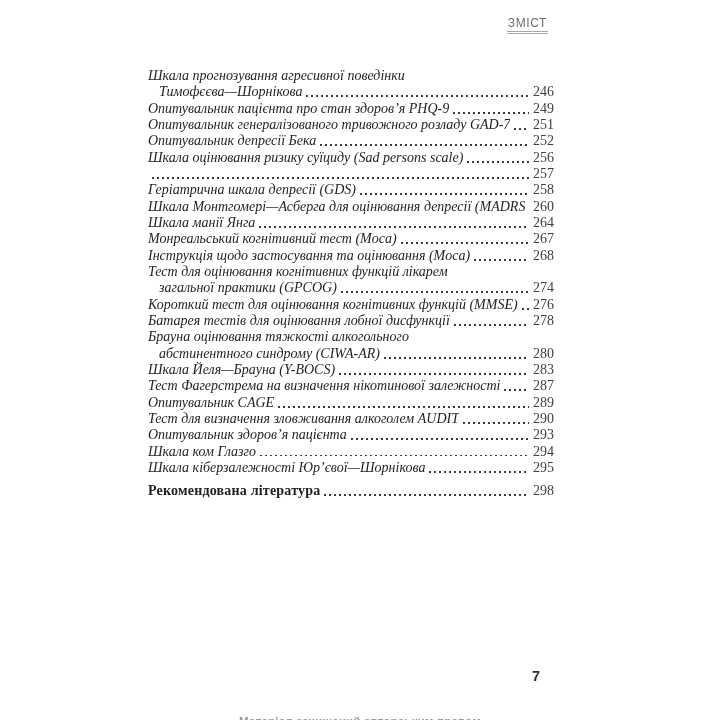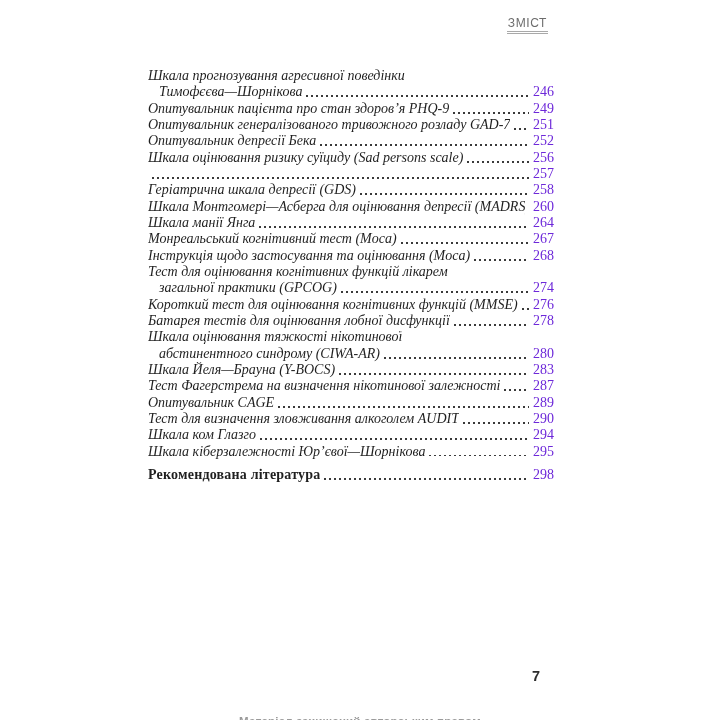--- a/index.html
+++ b/index.html
@@ -23,21 +23,21 @@
   .row{
     display:flex;height:16.33px;line-height:16.33px;
     font-style:italic;font-size:14px;color:#1f1f1f;
   }
   .row .t{white-space:nowrap;overflow:hidden;}
   .row.indent .t{padding-left:11px;}
   .row .leader{
     flex:1 1 auto;align-self:flex-end;height:1.8px;margin:0 4px 3.4px 4px;
     background-image:repeating-linear-gradient(to right,#3a3a3a 0 1.7px,transparent 1.7px 5px);
   }
-  .row .p{font-style:normal;white-space:nowrap;color:#6d28d9;}
+  .row .p{font-style:normal;white-space:nowrap;color:#404040;}
   .row.bold{margin-top:7px;}
   .row.bold .t{font-style:normal;font-weight:700;letter-spacing:.2px;}
   .pagenum{
     position:absolute;top:668px;left:532px;
     font-family:"Liberation Sans",sans-serif;font-weight:700;font-size:14.5px;color:#2d2d2d;
   }
   .copyright{
     position:absolute;top:699px;left:0;width:100%;text-align:center;
     font-family:"Liberation Sans",sans-serif;font-size:11.5px;font-weight:700;
     color:#9a9a9a;letter-spacing:.2px;margin-top:16px;
@@ -120,21 +120,21 @@
     <span class="t">Короткий тест для оцінювання когнітивних функцій (MMSE)</span>
     <span class="leader"></span>
     <span class="p">276</span>
   </div>
       <div class="row">
     <span class="t">Батарея тестів для оцінювання лобної дисфункції</span>
     <span class="leader"></span>
     <span class="p">278</span>
   </div>
       <div class="row nopage">
-    <span class="t">Шкала оцінювання тяжкості нікотинової</span>
+    <span class="t">Брауна оцінювання тяжкості алкогольного</span>
 
   </div>
       <div class="row indent">
     <span class="t">абстинентного синдрому (CIWA-AR)</span>
     <span class="leader"></span>
     <span class="p">280</span>
   </div>
       <div class="row">
     <span class="t">Шкала Йеля—Брауна (Y-BOCS)</span>
     <span class="leader"></span>
@@ -149,20 +149,25 @@
     <span class="t">Опитувальник CAGE</span>
     <span class="leader"></span>
     <span class="p">289</span>
   </div>
       <div class="row">
     <span class="t">Тест для визначення зловживання алкоголем AUDIT</span>
     <span class="leader"></span>
     <span class="p">290</span>
   </div>
       <div class="row">
+    <span class="t">Опитувальник здоров’я пацієнта</span>
+    <span class="leader"></span>
+    <span class="p">293</span>
+  </div>
+      <div class="row">
     <span class="t">Шкала ком Глазго</span>
     <span class="leader"></span>
     <span class="p">294</span>
   </div>
       <div class="row">
     <span class="t">Шкала кіберзалежності Юр’євої—Шорнікова</span>
     <span class="leader"></span>
     <span class="p">295</span>
   </div>
       <div class="row bold">

